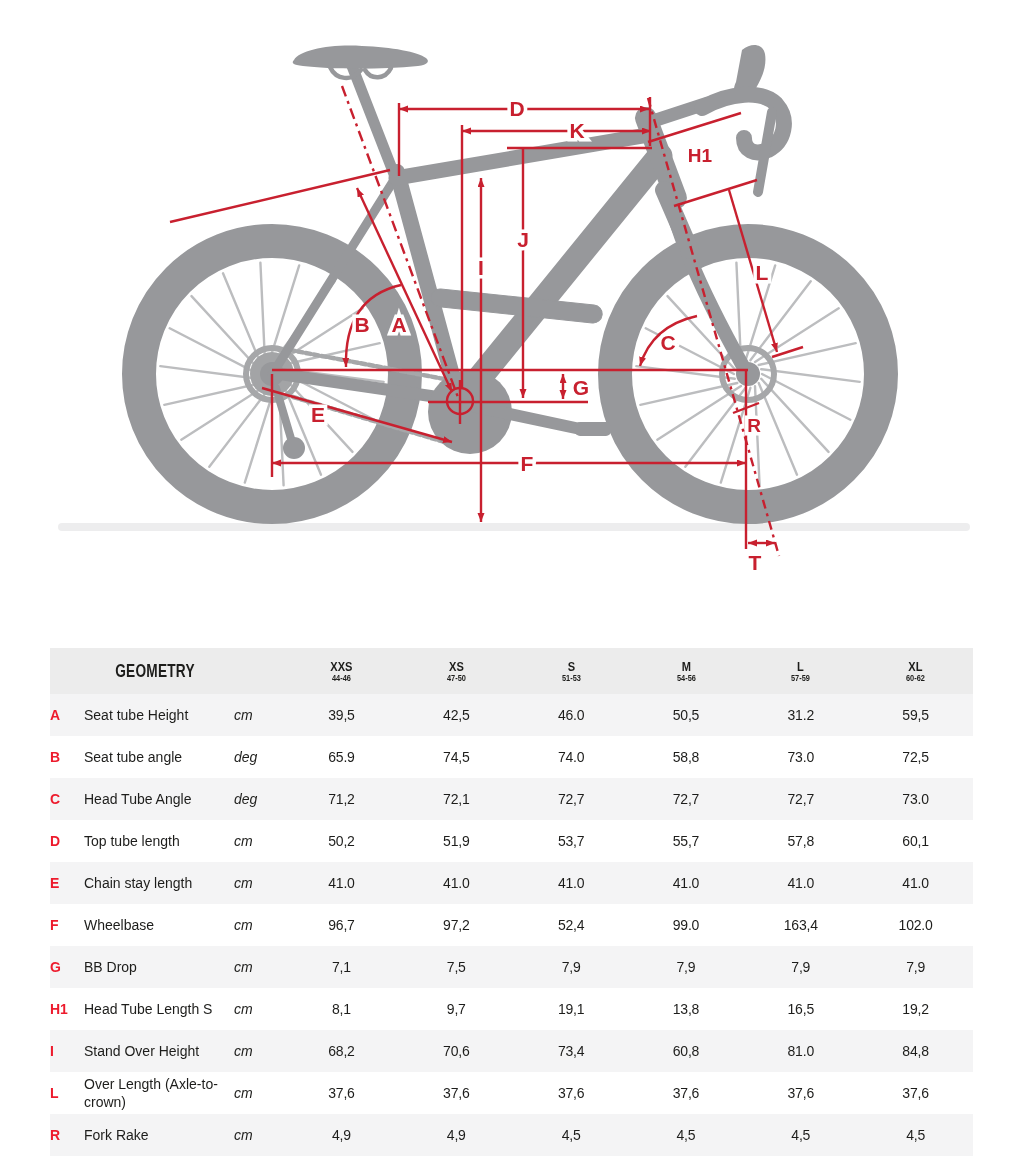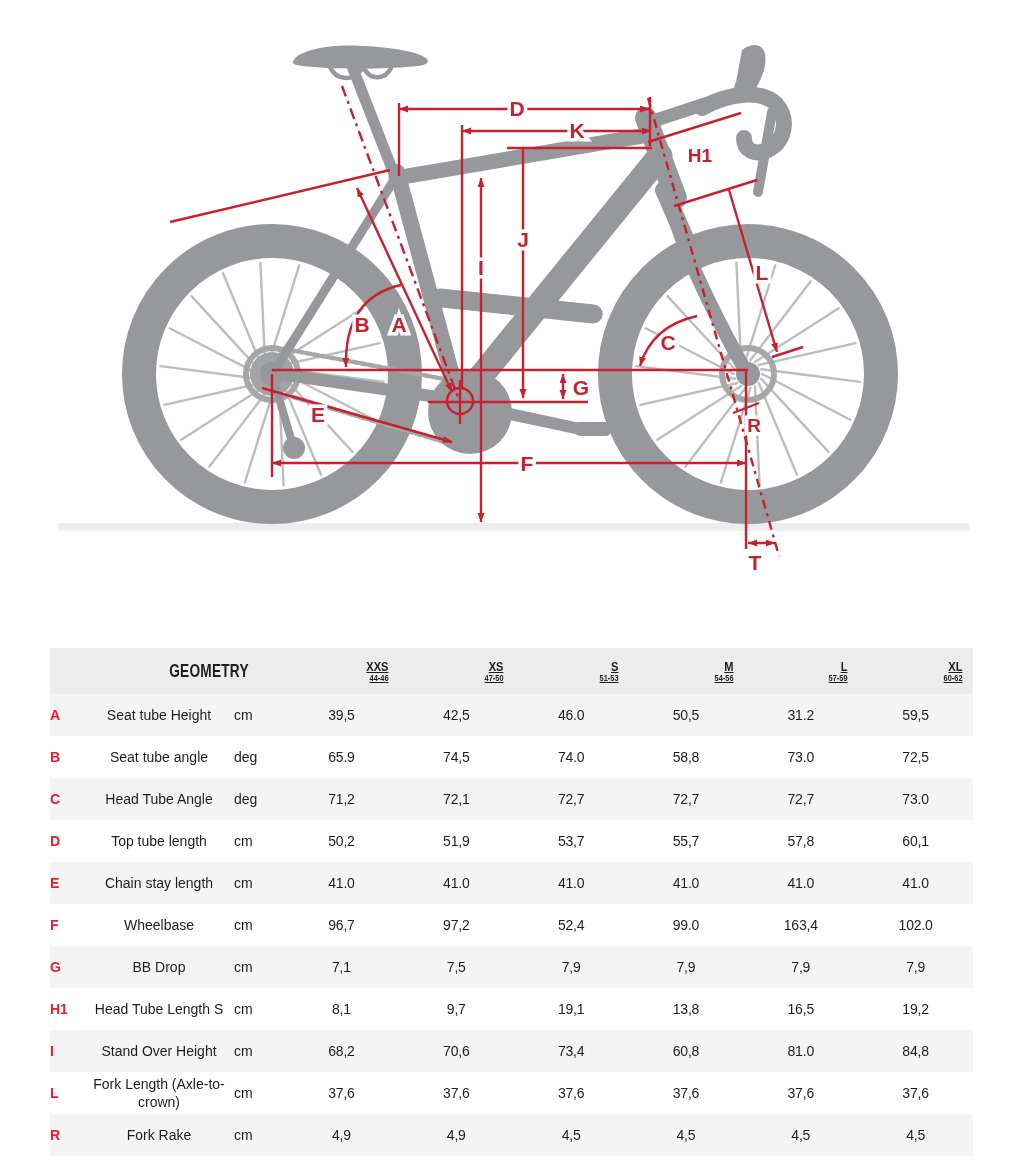--- a/index.html
+++ b/index.html
@@ -11,31 +11,31 @@
   .dim-dash2{stroke-dasharray:11 5 3 5;}
   .dim-label{fill:#c8202f;stroke:#ffffff;stroke-width:7;paint-order:stroke;font-weight:bold;
              font-size:21px;text-anchor:middle;font-family:"Liberation Sans","DejaVu Sans",sans-serif;}
   .dim-label.small{font-size:19px;}
   .spokes line{stroke:#bcbdbf;stroke-width:2.4;}
   
   .geo-table{width:923px;margin:18px 0 0 50px;border-collapse:collapse;table-layout:fixed;}
   .geo-table col.c-letter{width:34px;}
   .geo-table col.c-label{width:150px;}
   .geo-table col.c-unit{width:50px;}
-  .geo-table thead th{background:#ececec;height:46px;vertical-align:middle;text-align:right;padding:0;text-decoration:underline;}
+  .geo-table thead th{background:#ececec;height:46px;vertical-align:middle;text-align:center;padding:0;}
   .geo-th-title{display:inline-block;font-weight:bold;font-size:19px;letter-spacing:.3px;
                 transform:scaleX(.72);transform-origin:left center;padding-left:17px;white-space:nowrap;}
   th.size-col{text-align:center;}
   .size-name{display:block;font-weight:bold;font-size:13.5px;line-height:13px;transform:scaleX(.82);}
   .size-range{display:block;font-weight:bold;font-size:9px;line-height:10px;transform:scaleX(.82);}
   .geo-table tbody td{height:42px;vertical-align:middle;font-size:14px;padding:0;}
   .geo-table tbody tr:nth-child(odd){background:#f4f4f5;}
   td.letter{color:#ed1b2d;font-weight:bold;font-size:13.5px;padding-left:10px;}
-  td.label{line-height:1.3;padding-right:4px;text-align:center;}
-  td.unit{padding-left:2px;}
+  td.label{line-height:1.3;padding-right:4px;}
+  td.unit{padding-left:2px;font-style:italic;}
   td.val{text-align:center;font-size:14.5px;letter-spacing:-0.2px;}
 </style>
 </head>
 <body>
 
 <div class="diagram-wrap">
 <svg width="1023" height="630" viewBox="0 0 1023 630">
   <defs>
     <marker id="ah" markerWidth="11" markerHeight="9" refX="9" refY="3.5" orient="auto-start-reverse" markerUnits="userSpaceOnUse">
       <path d="M0,0 L9,3.5 L0,7 Z" fill="#c8202f"></path>
@@ -339,21 +339,21 @@
         <td class="unit">cm</td>
         <td class="val">68,2</td>
         <td class="val">70,6</td>
         <td class="val">73,4</td>
         <td class="val">60,8</td>
         <td class="val">81.0</td>
         <td class="val">84,8</td>
       </tr>
       <tr>
         <td class="letter">L</td>
-        <td class="label">Fork Length (Axle-to-crown)</td>
+        <td class="label">Over Length (Axle-to-crown)</td>
         <td class="unit">cm</td>
         <td class="val">37,6</td>
         <td class="val">37,6</td>
         <td class="val">37,6</td>
         <td class="val">37,6</td>
         <td class="val">37,6</td>
         <td class="val">37,6</td>
       </tr>
       <tr>
         <td class="letter">R</td>

